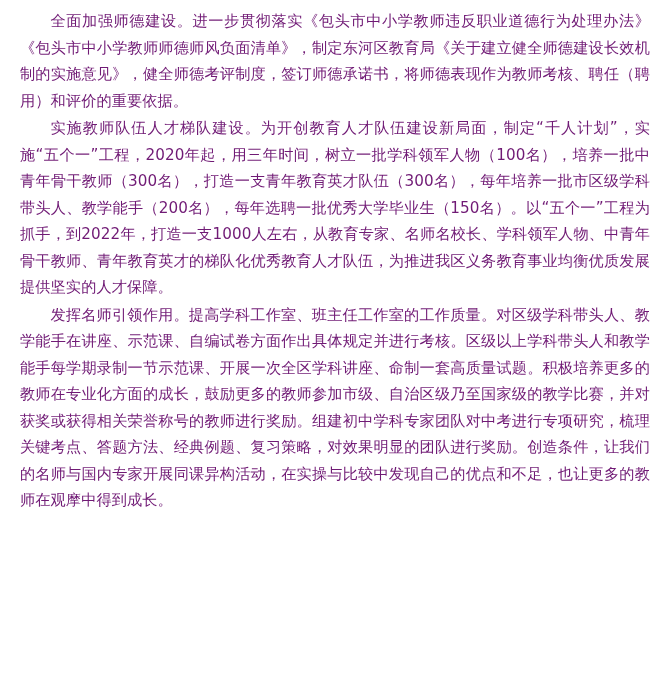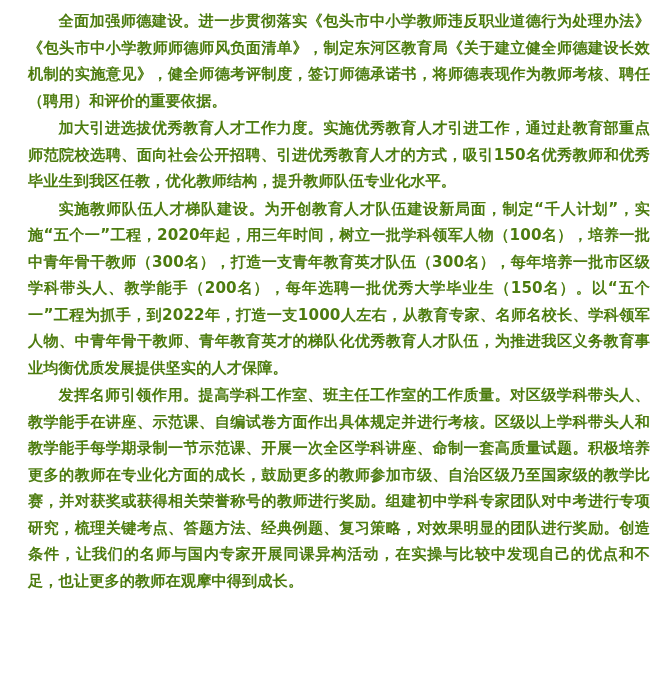--- a/index.html
+++ b/index.html
@@ -20,27 +20,25 @@
     height: 694px;
     padding: 8px 12px 0 12px;
     background: #ffffff;
   }
   .para {
     font-size: 15.2px;
     line-height: 26.5px;
     text-align: justify;
     text-justify: inter-ideograph;
     text-indent: 2em;
-    margin: 0 0 1px 16px;
+    margin: 0 0 1px 8px;
     letter-spacing: 0.1px;
-    color: #4d7c0f;
-    font-weight: bold;
+    color: #701a75;
   }
 </style>
 </head>
 <body>
 
 <div class="page">
   <p class="para">全面加强师德建设。进一步贯彻落实《包头市中小学教师违反职业道德行为处理办法》《包头市中小学教师师德师风负面清单》，制定东河区教育局《关于建立健全师德建设长效机制的实施意见》，健全师德考评制度，签订师德承诺书，将师德表现作为教师考核、聘任（聘用）和评价的重要依据。</p>
-  <p class="para">加大引进选拔优秀教育人才工作力度。实施优秀教育人才引进工作，通过赴教育部重点师范院校选聘、面向社会公开招聘、引进优秀教育人才的方式，吸引150名优秀教师和优秀毕业生到我区任教，优化教师结构，提升教师队伍专业化水平。</p>
   <p class="para">实施教师队伍人才梯队建设。为开创教育人才队伍建设新局面，制定“千人计划”，实施“五个一”工程，2020年起，用三年时间，树立一批学科领军人物（100名），培养一批中青年骨干教师（300名），打造一支青年教育英才队伍（300名），每年培养一批市区级学科带头人、教学能手（200名），每年选聘一批优秀大学毕业生（150名）。以“五个一”工程为抓手，到2022年，打造一支1000人左右，从教育专家、名师名校长、学科领军人物、中青年骨干教师、青年教育英才的梯队化优秀教育人才队伍，为推进我区义务教育事业均衡优质发展提供坚实的人才保障。</p>
   <p class="para">发挥名师引领作用。提高学科工作室、班主任工作室的工作质量。对区级学科带头人、教学能手在讲座、示范课、自编试卷方面作出具体规定并进行考核。区级以上学科带头人和教学能手每学期录制一节示范课、开展一次全区学科讲座、命制一套高质量试题。积极培养更多的教师在专业化方面的成长，鼓励更多的教师参加市级、自治区级乃至国家级的教学比赛，并对获奖或获得相关荣誉称号的教师进行奖励。组建初中学科专家团队对中考进行专项研究，梳理关键考点、答题方法、经典例题、复习策略，对效果明显的团队进行奖励。创造条件，让我们的名师与国内专家开展同课异构活动，在实操与比较中发现自己的优点和不足，也让更多的教师在观摩中得到成长。</p>
 </div>
 
 </body></html>

